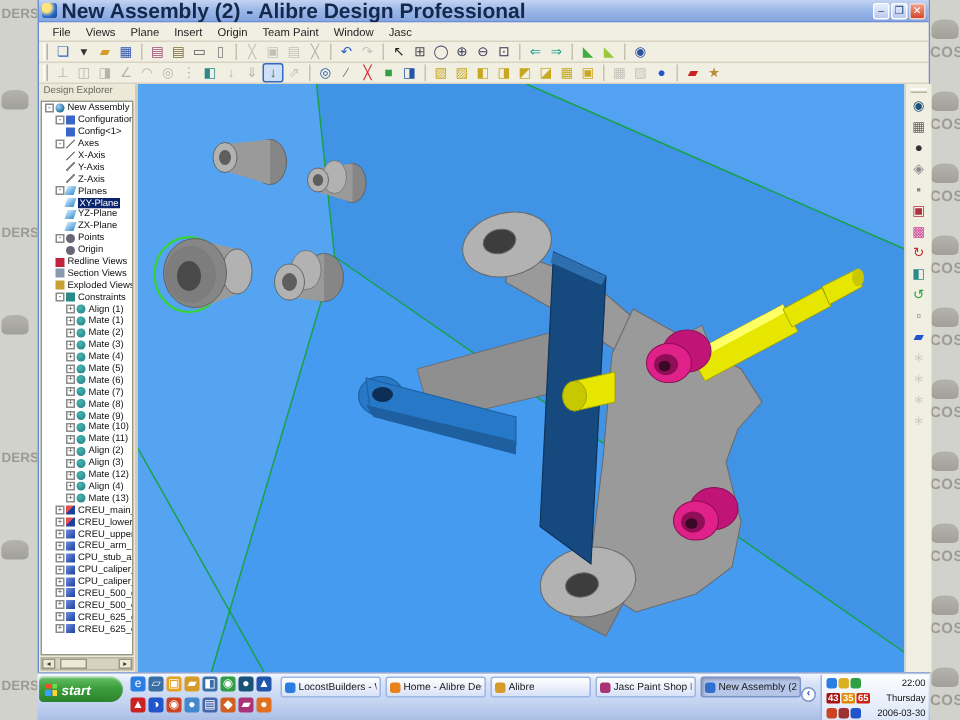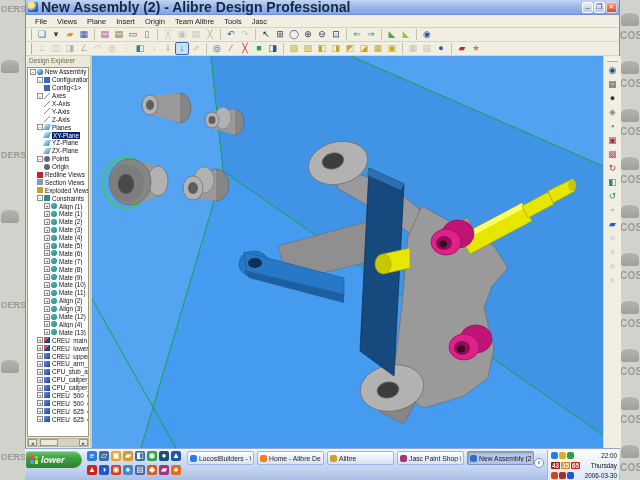--- a/index.html
+++ b/index.html
@@ -169,22 +169,22 @@
         <span class="winbtn close">✕</span>
       </span>
     </div>
 
     <div id="menubar">
         <span class="menu-item">File</span>
         <span class="menu-item">Views</span>
         <span class="menu-item">Plane</span>
         <span class="menu-item">Insert</span>
         <span class="menu-item">Origin</span>
-        <span class="menu-item">Team Alibre</span>
-        <span class="menu-item">Tools</span>
+        <span class="menu-item">Team Paint</span>
+        <span class="menu-item">Window</span>
         <span class="menu-item">Jasc</span>
       </div>
 
     <div class="toolbar" id="toolbar1">
         <span class="grip"></span>
         <span class="tb-btn" title="new-button" style="color: rgb(46, 100, 200);">❏</span>
         <span class="tb-btn" title="new-dropdown" style="color: rgb(51, 51, 51);">▾</span>
         <span class="tb-btn" title="open-button" style="color: rgb(215, 155, 42);">▰</span>
         <span class="tb-btn" title="save-button" style="color: rgb(46, 85, 176);">▦</span>
         <span class="tb-sep"></span>
@@ -599,21 +599,21 @@
   </div>
 
   <div id="taskbar">
     <div id="start-btn">
       <span id="start-flag">
           <i></i>
           <i></i>
           <i></i>
           <i></i>
         </span>
-      <span id="start-label">lower</span>
+      <span id="start-label">start</span>
     </div>
     <div id="quicklaunch">
       <div class="ql-row" id="ql-row1">
           <span class="ql-icon" style="background: rgb(42, 125, 225);">e</span>
           <span class="ql-icon" style="background: rgb(58, 110, 165);">▱</span>
           <span class="ql-icon" style="background: rgb(232, 160, 32);">▣</span>
           <span class="ql-icon" style="background: rgb(215, 155, 42);">▰</span>
           <span class="ql-icon" style="background: rgb(58, 110, 165);">◧</span>
           <span class="ql-icon" style="background: rgb(47, 158, 68);">◉</span>
           <span class="ql-icon" style="background: rgb(26, 82, 118);">●</span>

